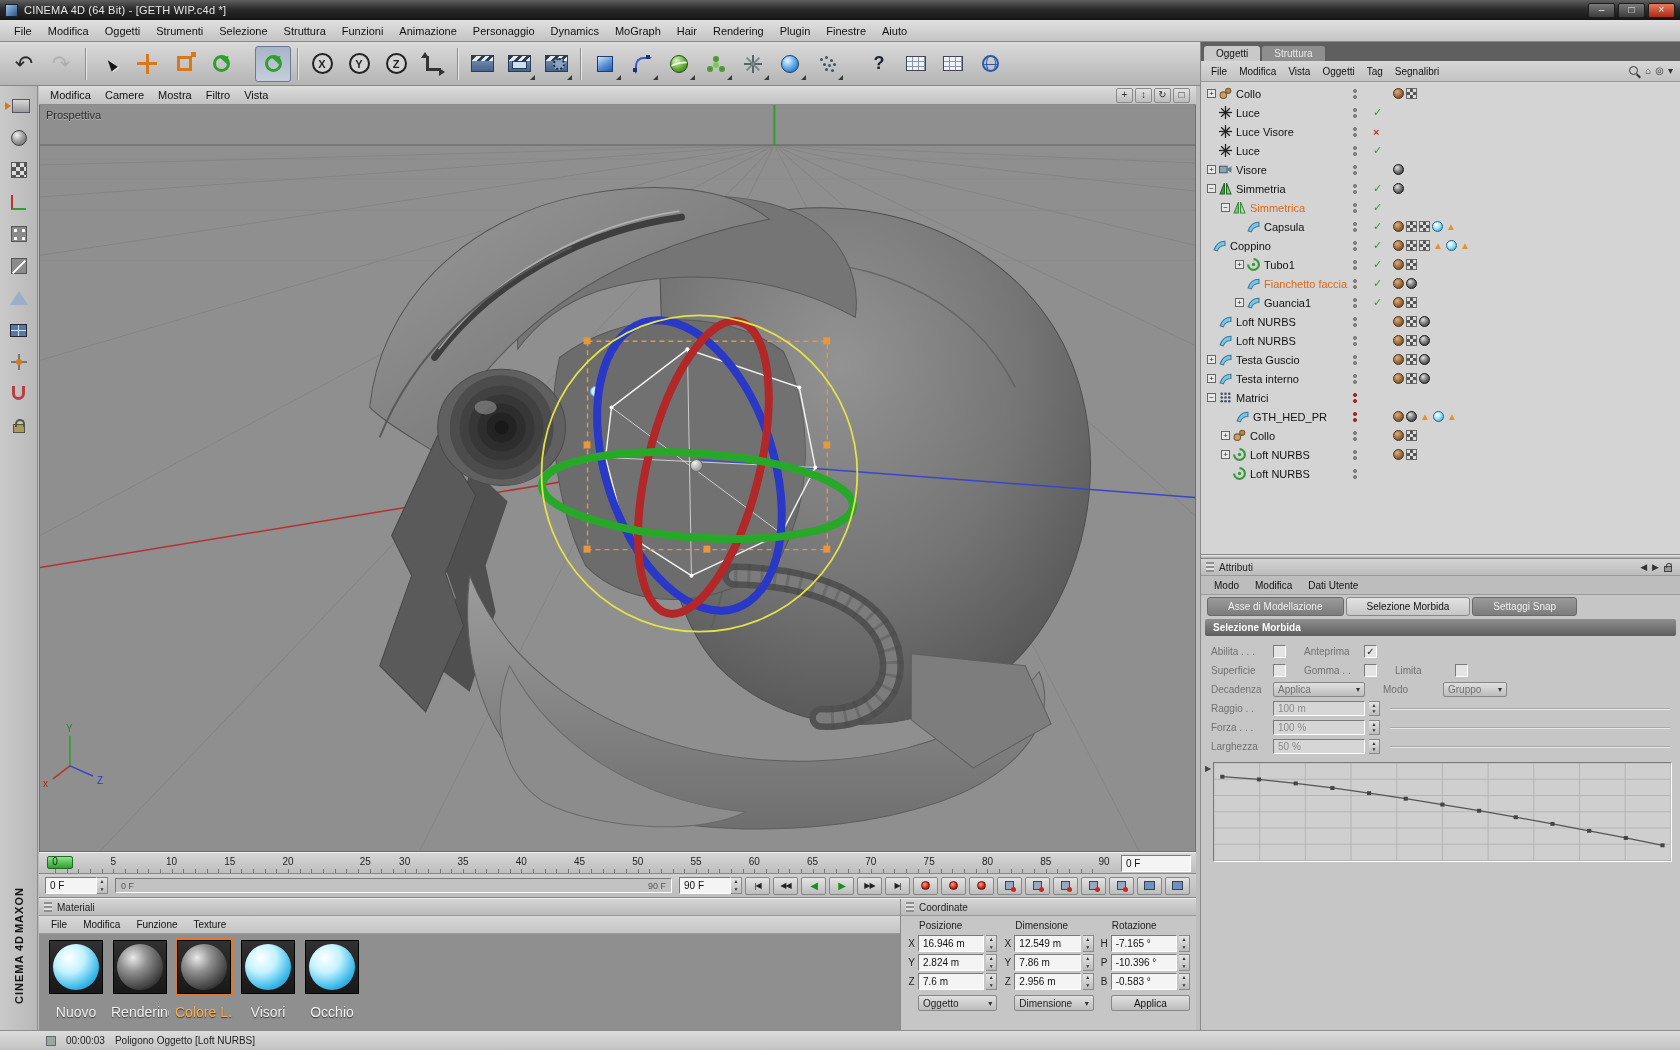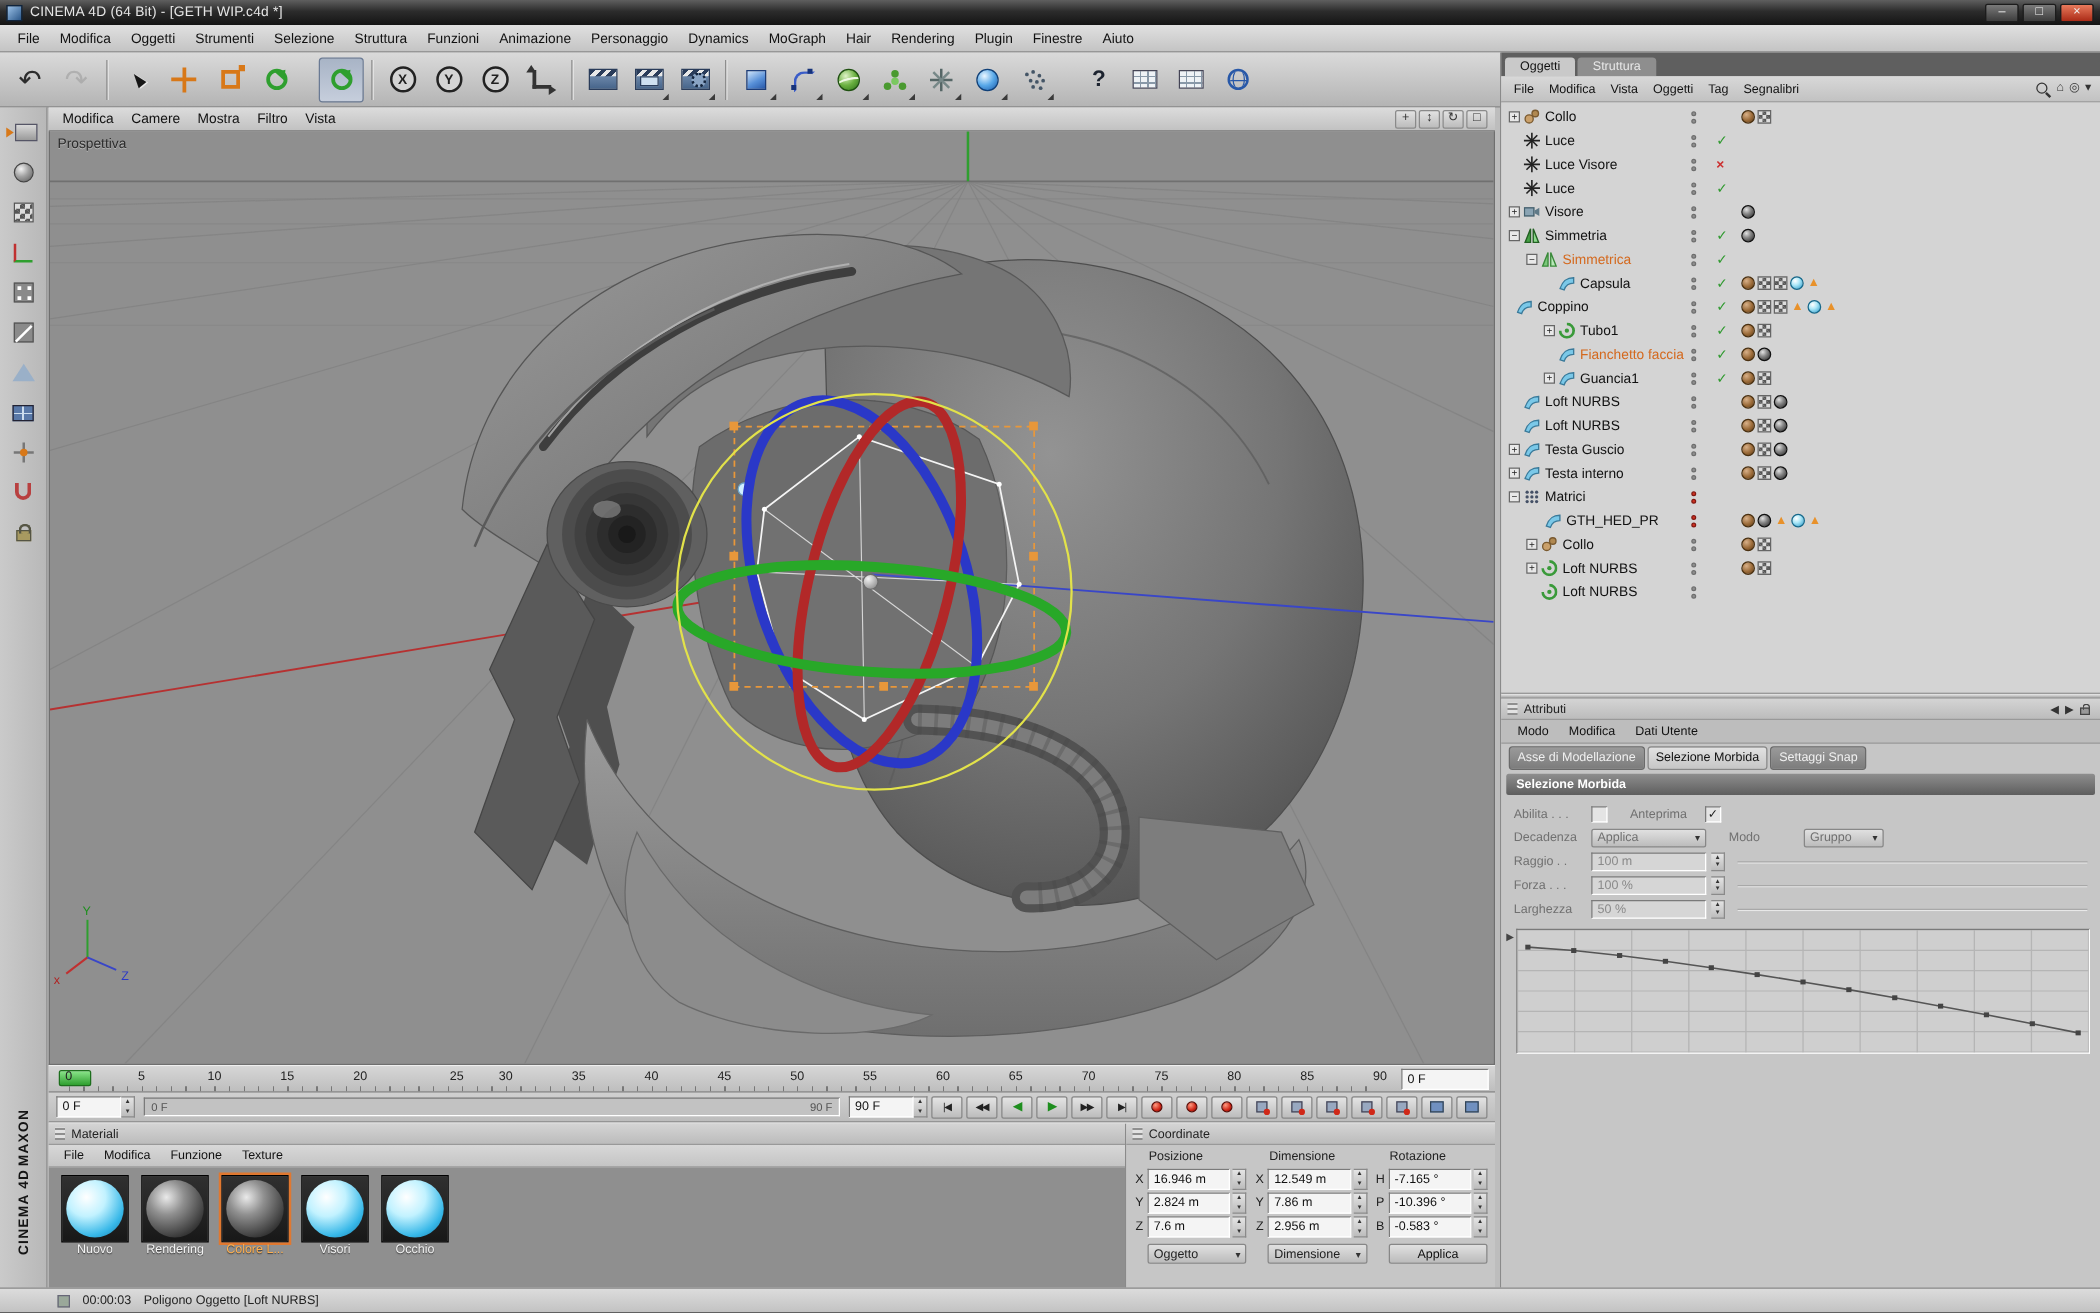--- a/index.html
+++ b/index.html
@@ -123,21 +123,21 @@
 .grip{width:8px;height:10px;background:repeating-linear-gradient(to bottom,#8f8f8f 0 2px,#e2e2e2 2px 4px)}
 .mat-menu{height:18px;background:linear-gradient(#d8d8d8,#c4c4c4);border-bottom:1px solid #9a9a9a;display:flex;align-items:center;padding:0 4px}
 .mat-menu .menu-item{padding:2px 8px;font-size:10px}
 .mat-content{flex:1;background:#8f8f8f;display:flex;gap:6px;padding:6px 8px;align-items:flex-start}
 .mat-cell{display:flex;flex-direction:column;align-items:center;width:58px}
 .mat-thumb{width:54px;height:54px;background:linear-gradient(#303030,#181818);border:1px solid #000;display:flex;align-items:center;justify-content:center}
 .mat-thumb.selected{outline:2px solid #e07830}
 .sphere{width:46px;height:46px;border-radius:50%}
 .sphere.cyan{background:radial-gradient(circle at 35% 30%,#ffffff,#c2f2ff 35%,#38b8e8 70%,#14709e)}
 .sphere.dark{background:radial-gradient(circle at 35% 30%,#eaeaea,#909090 32%,#383838 75%,#141414)}
-.mat-label{margin-top:0;font-size:10px;color:#f2f2f2;text-shadow:0 1px 1px #333;max-width:58px;overflow:hidden;white-space:nowrap}
+.mat-label{margin-top:10px;font-size:14px;color:#f2f2f2;text-shadow:0 1px 1px #333;max-width:58px;overflow:hidden;white-space:nowrap}
 .mat-label.selected{color:#ffb050}
 .coords{flex:1;display:flex;flex-direction:column;background:#c6c6c6}
 .coord-grid{flex:1;display:flex;padding:3px 6px;gap:6px}
 .coord-col{display:flex;flex-direction:column;gap:2px;flex:1}
 .coord-head{font-size:10px;color:#222;padding:1px 0 2px 12px}
 .coord-row{display:flex;align-items:center;gap:2px}
 .coord-axis{width:9px;font-size:10px;color:#222;text-align:center}
 .coord-row .num-field{flex:1;min-width:0}
 .coord-foot{margin-top:3px;display:flex;padding-left:11px}
 .dropdown{height:16px;flex:1;background:linear-gradient(#e0e0e0,#bcbcbc);border:1px solid #878787;border-radius:2px;display:flex;align-items:center;padding:0 4px;font-size:10px;color:#222;gap:3px}
@@ -183,21 +183,21 @@
 .attr{flex:1;display:flex;flex-direction:column;background:#c6c6c6}
 .attr-hicons{margin-left:auto;display:flex;align-items:center;gap:5px;padding-right:3px;color:#333;font-size:9px}
 .lockico{width:8px;height:6px;background:#999;border:1px solid #444;position:relative;margin-top:3px}
 .lockico::before{content:"";position:absolute;left:1px;top:-4px;width:4px;height:4px;border:1px solid #444;border-bottom:none;border-radius:3px 3px 0 0}
 .attr-tabs{height:19px;background:#bdbdbd;border-bottom:1px solid #9a9a9a;display:flex;align-items:center;padding:0 6px;gap:2px}
 .attr-tab{padding:2px 7px;font-size:10px;color:#111}
 .attr-tool{height:24px;display:flex;align-items:center;gap:6px;padding:0 8px;border-bottom:1px solid #b0b0b0}
 .ruota-ic{width:13px;height:13px;border:3px solid #e07820;border-radius:50%}
 .attr-tool b{font-size:11px}
 .sec-tabs{height:22px;display:flex;align-items:center;padding:0 6px;gap:2px}
-.sec-tab{padding:3px 6px;font-size:10px;background:linear-gradient(#9a9a9a,#7c7c7c);color:#f0f0f0;border:1px solid #6a6a6a;border-radius:3px}
+.sec-tab{padding:3px 20px;font-size:10px;background:linear-gradient(#9a9a9a,#7c7c7c);color:#f0f0f0;border:1px solid #6a6a6a;border-radius:3px}
 .sec-tab.active{background:linear-gradient(#e2e2e2,#c6c6c6);color:#111;border-color:#888}
 .sec-title{height:17px;background:linear-gradient(#8e8e8e,#5e5e5e);color:#fff;font-weight:bold;font-size:10px;display:flex;align-items:center;padding:0 8px;margin:2px 4px;border-radius:2px}
 #attr-fields{padding:4px 10px 2px}
 .attr-row{display:flex;align-items:center;height:19px;gap:4px}
 .attr-label{width:58px;font-size:10px;color:#707070;white-space:nowrap;flex:none}
 .attr-label.w2{width:56px;margin-left:14px}
 .cb{width:13px;height:13px;background:#e4e4e4;border:1px solid;border-color:#7a7a7a #fff #fff #7a7a7a;font-size:10px;line-height:11px;text-align:center;color:#222;flex:none}
 .attr-row .dropdown{flex:none;width:92px;height:15px;color:#707070}
 .attr-row .dropdown.small{width:64px}
 .attr-row .num-field{flex:none;width:92px;height:15px;min-width:0;color:#8a8a8a;background:#d6d6d6}
@@ -1191,20 +1191,28 @@
         </div>
       <div class="sec-title">Selezione Morbida</div>
       <div id="attr-fields">
           <div class="attr-row">
             <span class="attr-label">Abilita . . .</span>
             <span class="cb"></span>
             <span class="attr-label w2">Anteprima</span>
             <span class="cb">✓</span>
           </div>
           <div class="attr-row">
+            <span class="attr-label">Superficie</span>
+            <span class="cb"></span>
+            <span class="attr-label w2">Gomma . .</span>
+            <span class="cb"></span>
+            <span class="attr-label w2">Limita</span>
+            <span class="cb"></span>
+          </div>
+          <div class="attr-row">
             <span class="attr-label">Decadenza</span>
             <div class="dropdown">
               <span>Applica</span>
               <span class="dd-arrow">▾</span>
             </div>
             <span class="attr-label w2">Modo</span>
             <div class="dropdown small">
               <span>Gruppo</span>
               <span class="dd-arrow">▾</span>
             </div>

